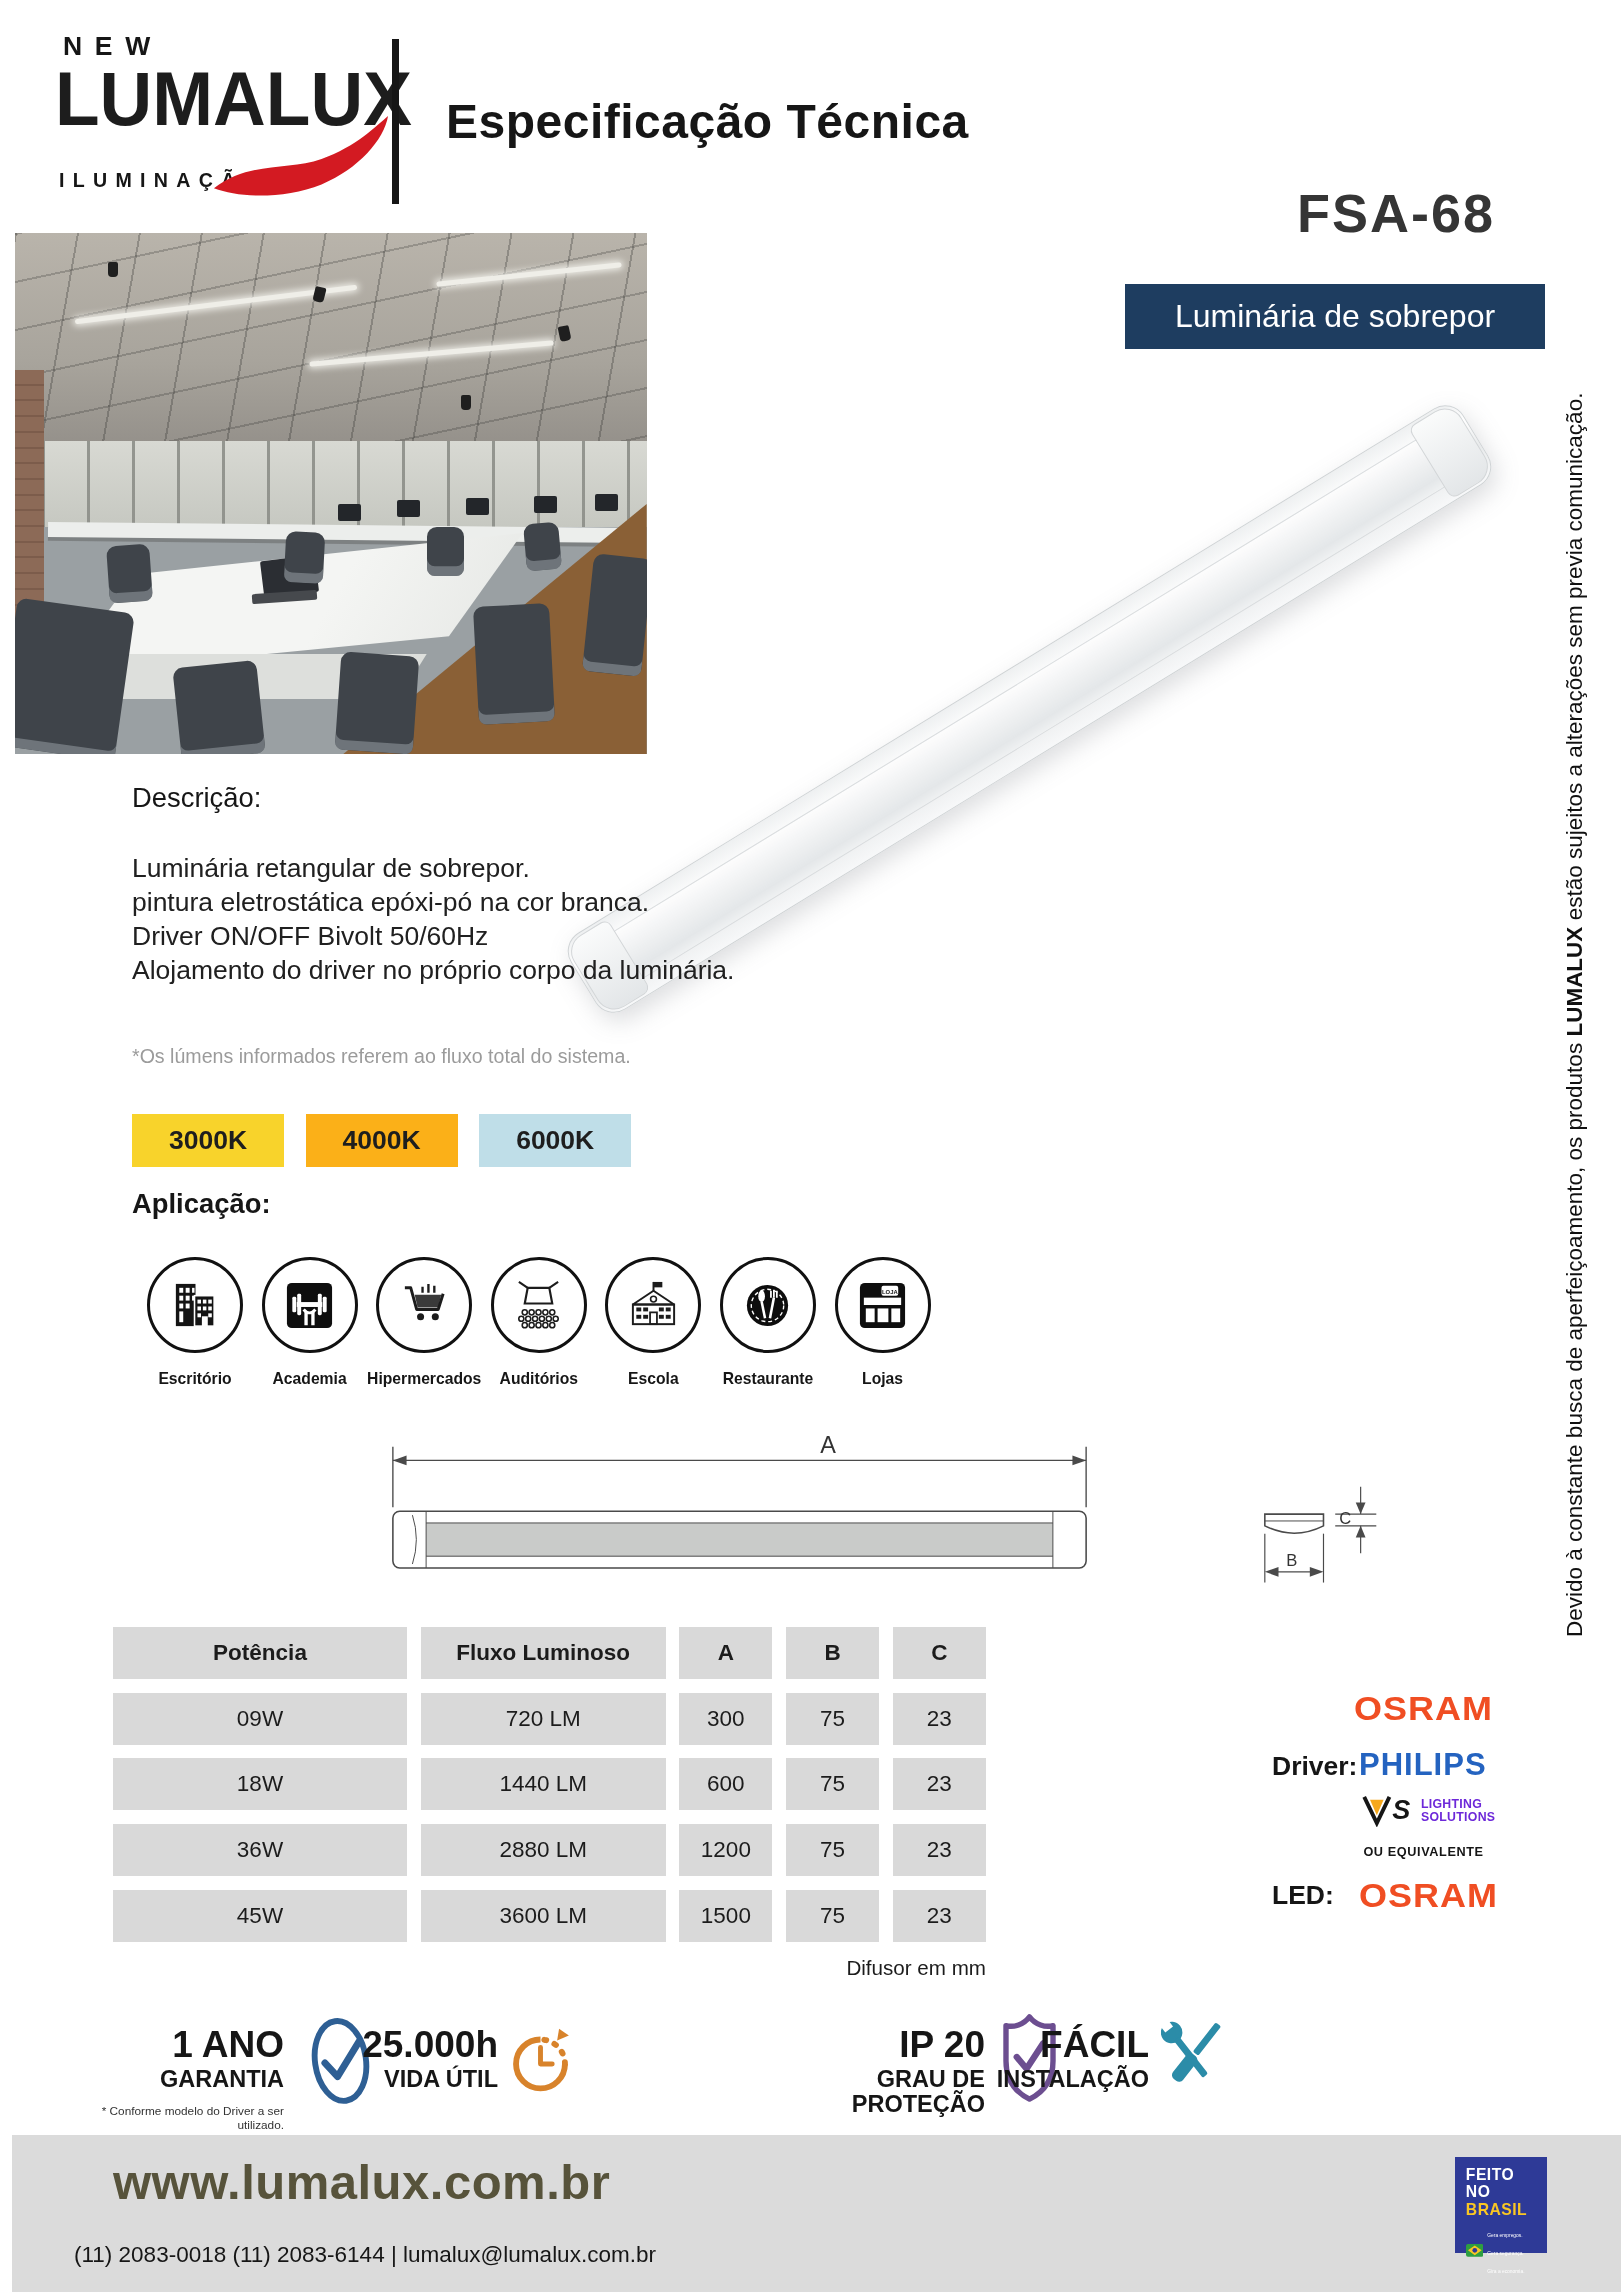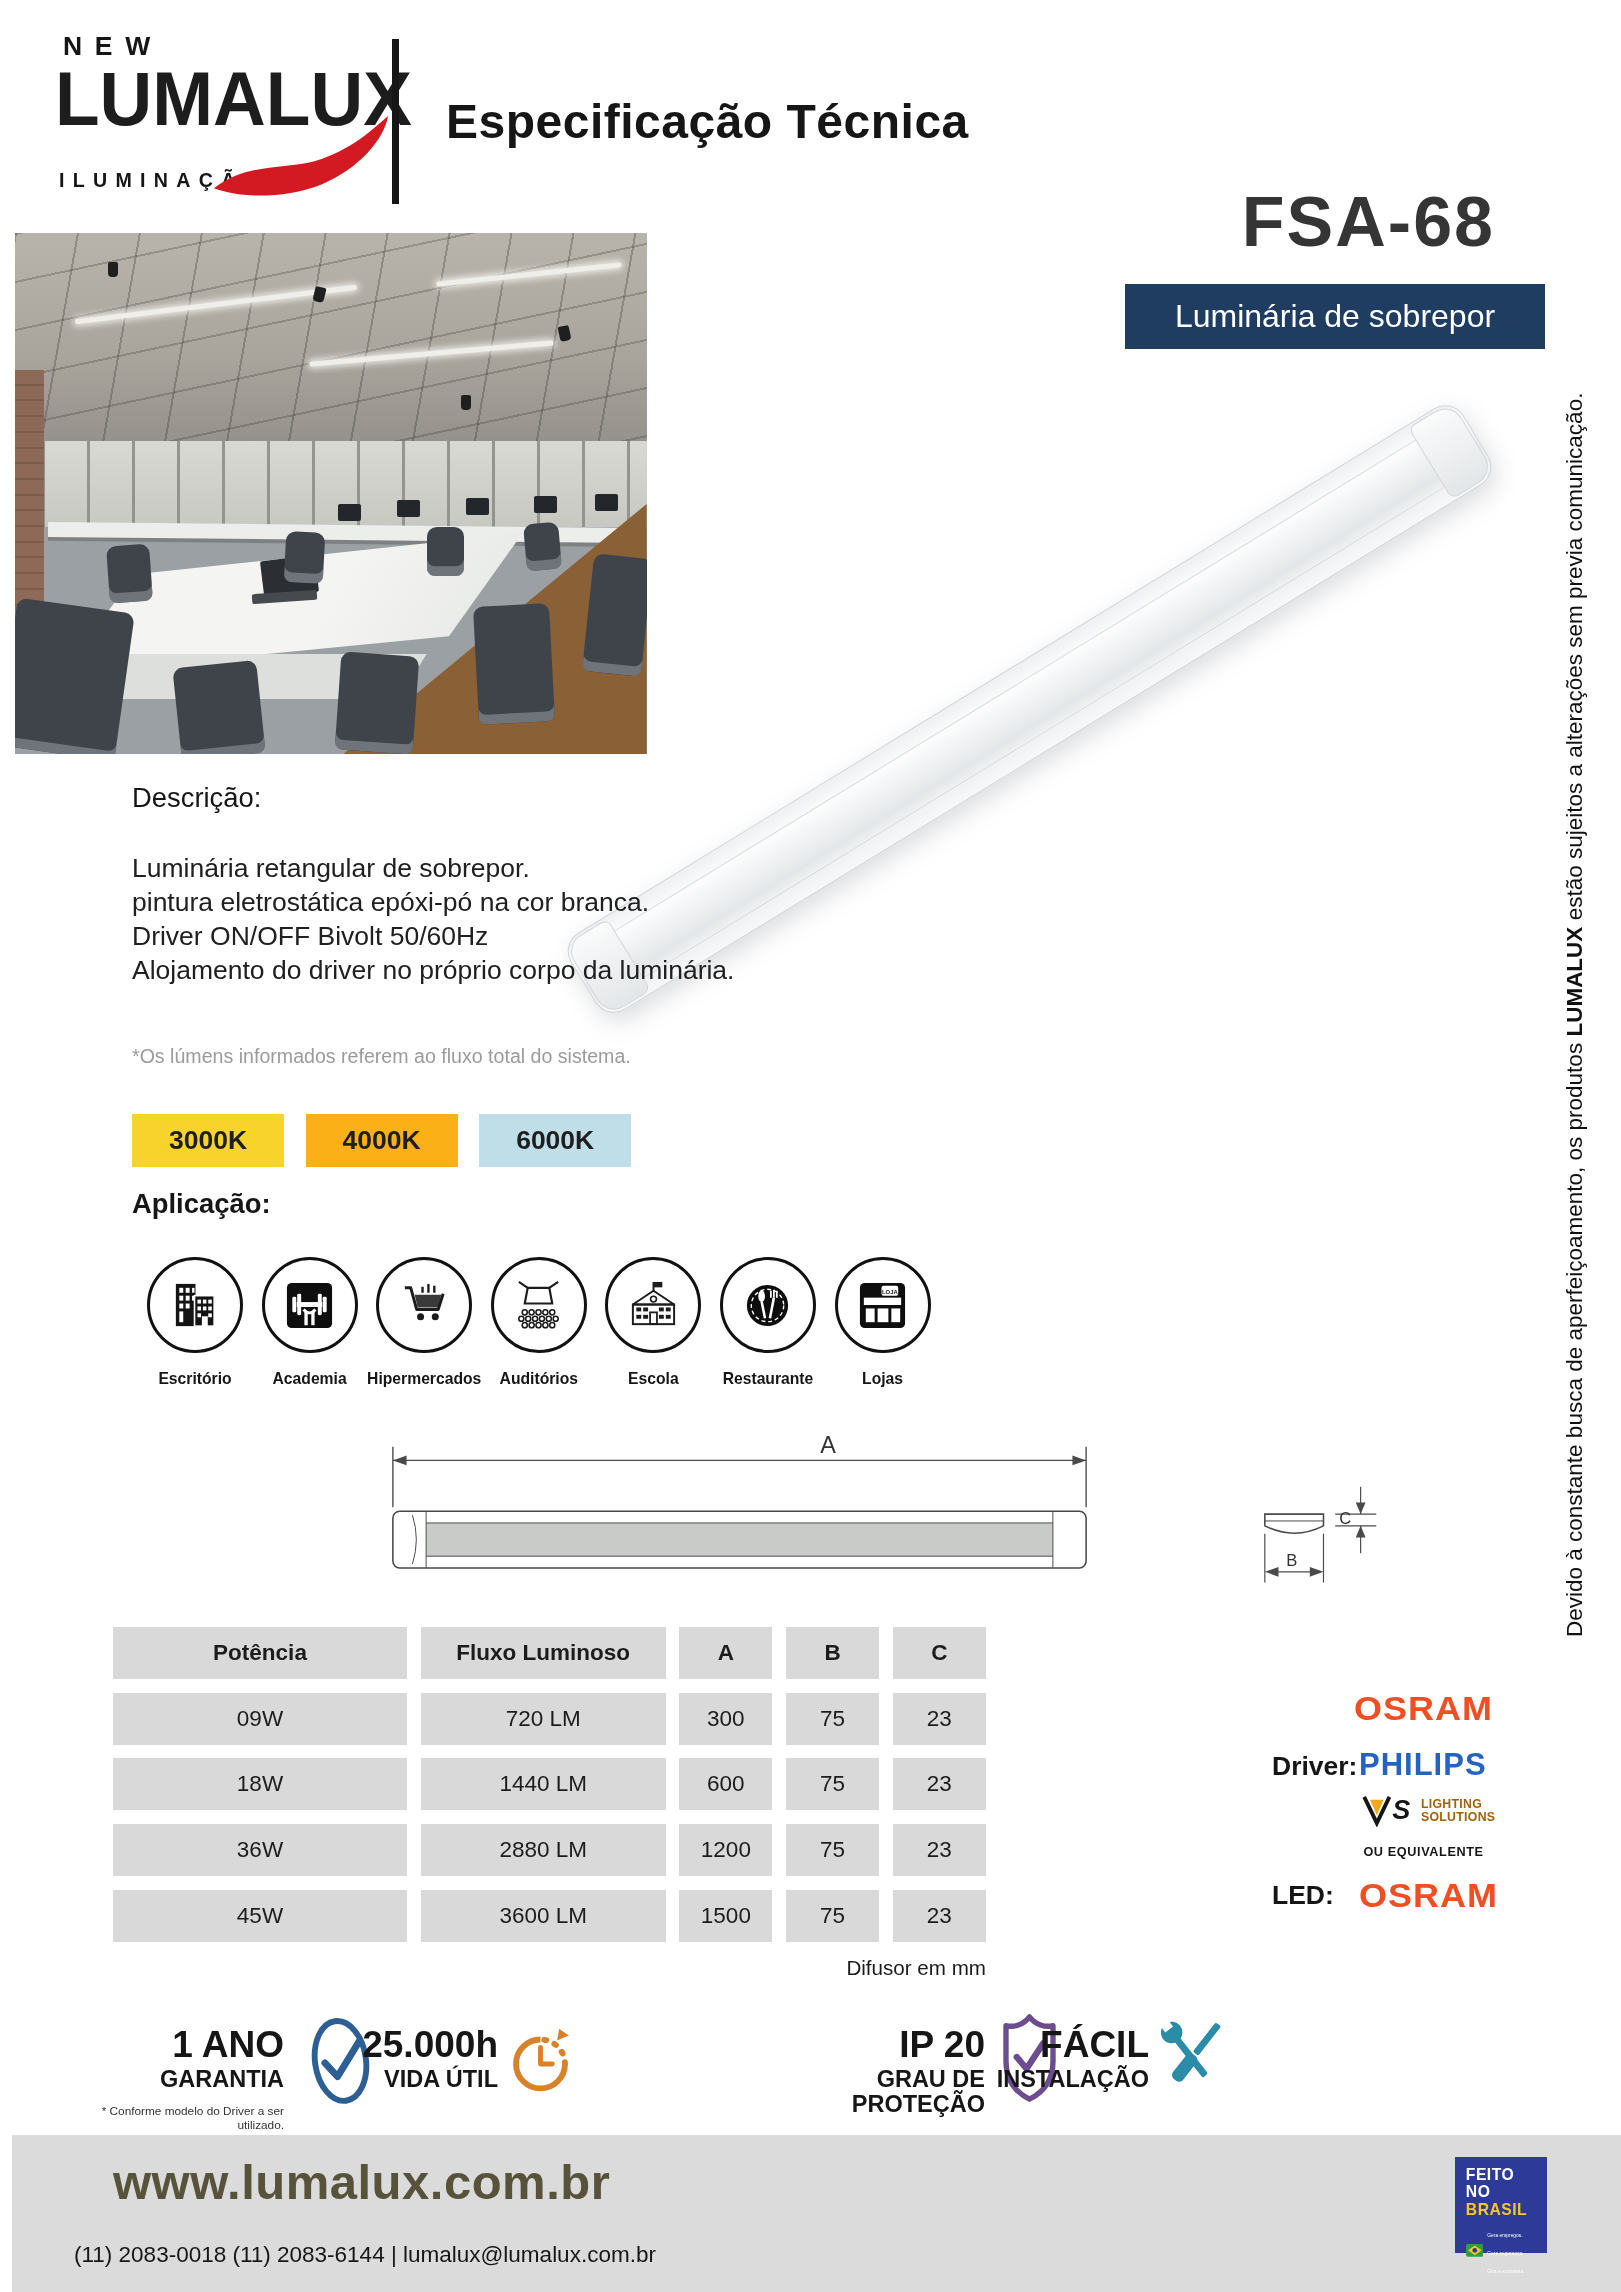--- a/index.html
+++ b/index.html
@@ -9,21 +9,21 @@
 
   
   .brand-top   { left:63px; top:31px; font-size:26.5px; font-weight:800; letter-spacing:12.7px; color:#161616; }
   .brand-name  { left:55px; top:57px; font-size:73px; font-weight:800; letter-spacing:0px; color:#1d1d1d; transform:scaleY(1.04); }
   .brand-sub   { left:59px; top:169px; font-size:19.6px; font-weight:700; letter-spacing:8.3px; color:#161616; }
   .brand-swoosh{ left:212px; top:114px; width:178px; height:90px; }
   .hdr-divider { left:392px; top:39px; width:6.9px; height:165px; background:#161616; }
   .doc-title   { left:446px; top:94px; font-size:48px; font-weight:800; color:#161616; letter-spacing:0.5px; }
 
   
-  .model      { left:980px; top:182px; width:515px; text-align:right; font-size:70px; font-weight:800; color:#353535; letter-spacing:2px; }
+  .model      { left:980px; top:182px; width:515px; text-align:right; font-size:54px; font-weight:800; color:#353535; letter-spacing:2px; }
   .type-badge { left:1125px; top:284px; width:420px; height:65px; background:#1E3D60; color:#fff;
                 display:flex; align-items:center; justify-content:center; font-size:32px; font-weight:400; }
 
   
   .photo { left:14.7px; top:233px; width:632px; height:521px; background:#9aa0a3; overflow:hidden; }
   .ph-ceiling { left:0; top:0; width:632px; height:214px;
      background:
        repeating-linear-gradient(100deg, rgba(50,50,48,.30) 0 2px, transparent 2px 61px),
        repeating-linear-gradient(168deg, rgba(50,50,48,.26) 0 2px, transparent 2px 47px),
        linear-gradient(180deg,#b9b4ab 0%, #a8a49c 60%, #94908a 100%); }
@@ -85,21 +85,21 @@
           grid-auto-rows:52px; gap:13.7px; }
   .spec .cell { background:#D9D9D9; display:flex; align-items:center; justify-content:center; font-size:22.5px; color:#1c1c1c; }
   .spec .h { font-weight:700; }
   .tbl-note { left:113px; top:1956px; width:873px; text-align:right; font-size:20.6px; color:#1c1c1c; }
 
   
   .osram { font-weight:800; color:#F04E23; letter-spacing:1px; font-size:36px; transform:scaleY(.92); }
   .philips { font-weight:800; color:#2463C0; letter-spacing:1px; font-size:31px; }
   .sup-label { font-size:26.5px; font-weight:800; color:#161616; }
   .vs-wrap { display:flex; align-items:center; gap:5.9px; }
-  .vs-text { font-size:12.3px; font-weight:800; line-height:12.7px; color:#a16207; letter-spacing:0.3px; }
+  .vs-text { font-size:12.3px; font-weight:800; line-height:12.7px; color:#6d28d9; letter-spacing:0.3px; }
   .equiv { font-size:12.7px; font-weight:800; color:#161616; letter-spacing:0.6px; }
 
   
   .feat-text { text-align:right; }
   .feat-title { font-size:37px; font-weight:800; color:#161616; line-height:39px; }
   .feat-sub   { font-size:23.5px; font-weight:800; color:#161616; line-height:25.5px; margin-top:2.9px; }
   .feat-note  { font-size:11.8px; color:#333; margin-top:12px; }
 
   
   .footer { left:11.8px; top:2135px; width:1609px; height:158px; background:#DBDBDB; }

